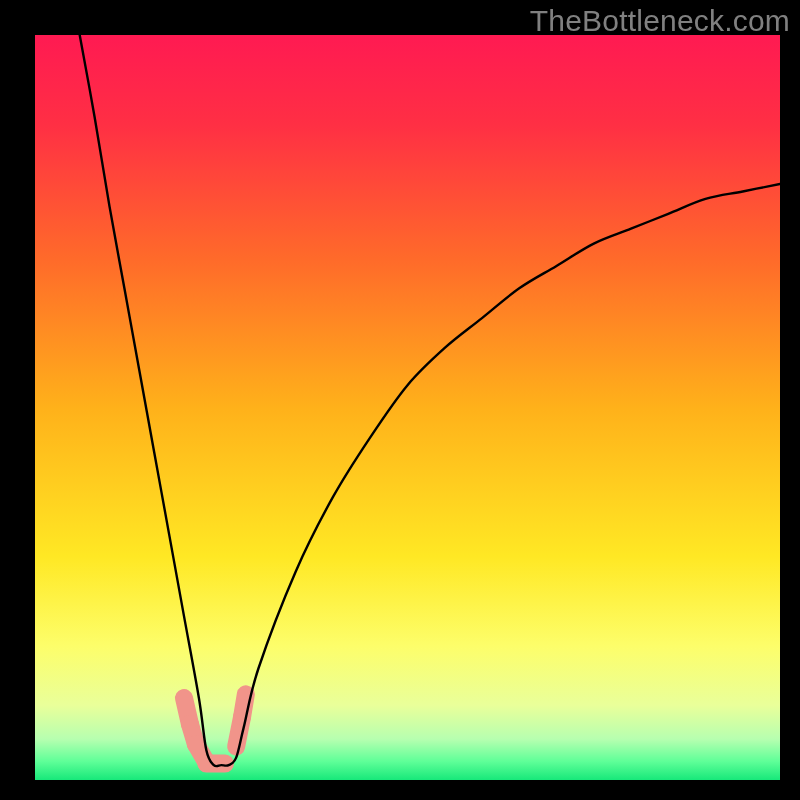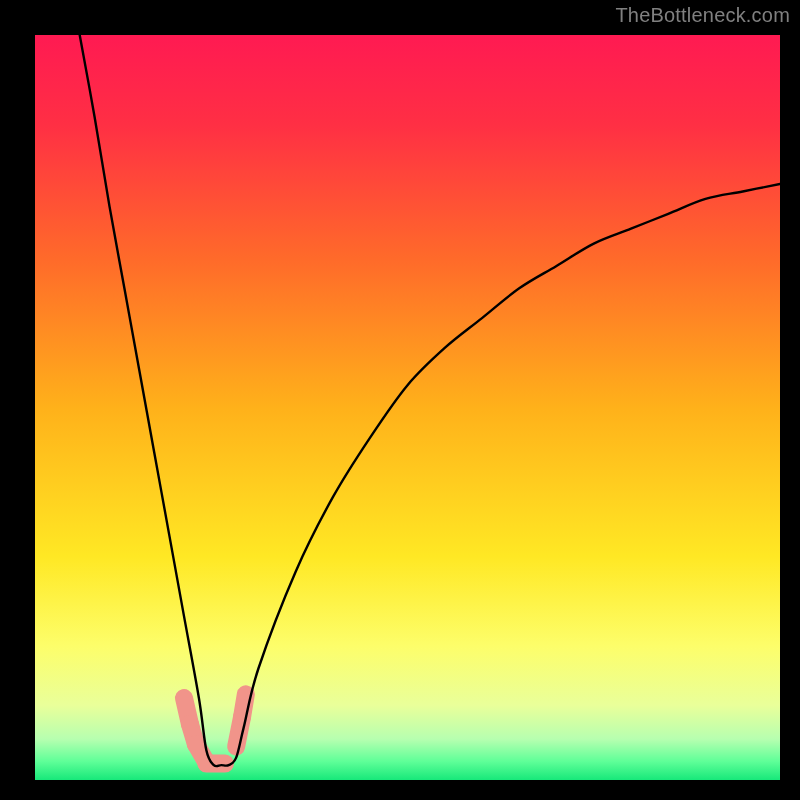--- a/index.html
+++ b/index.html
@@ -15,21 +15,21 @@
     position: relative;
     width: 800px;
     height: 800px;
     background: #000;
   }
   .watermark {
     position: absolute;
     top: 4px;
     right: 10px;
     color: #808080;
-    font-size: 20px;
+    font-size: 30px;
     font-weight: 500;
     z-index: 10;
     letter-spacing: 0.2px;
   }
   .plot-wrap {
     position: absolute;
     left: 35px;
     top: 35px;
     width: 745px;
     height: 745px;

